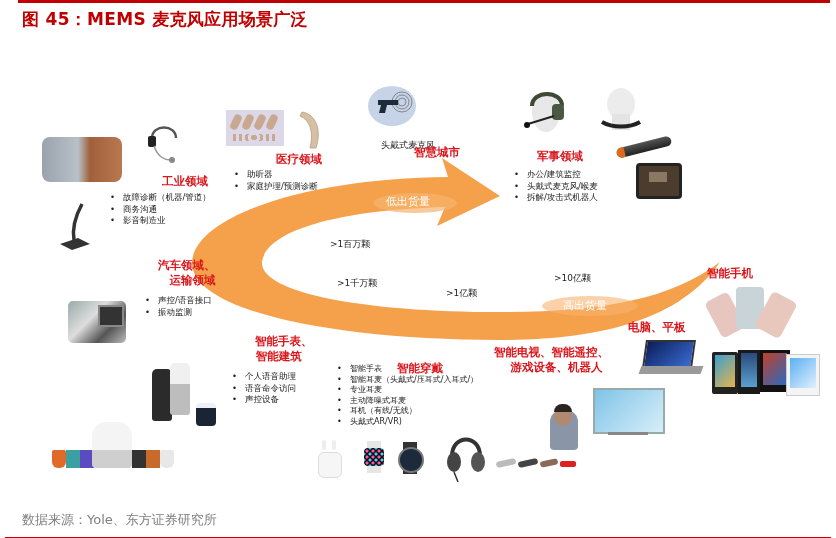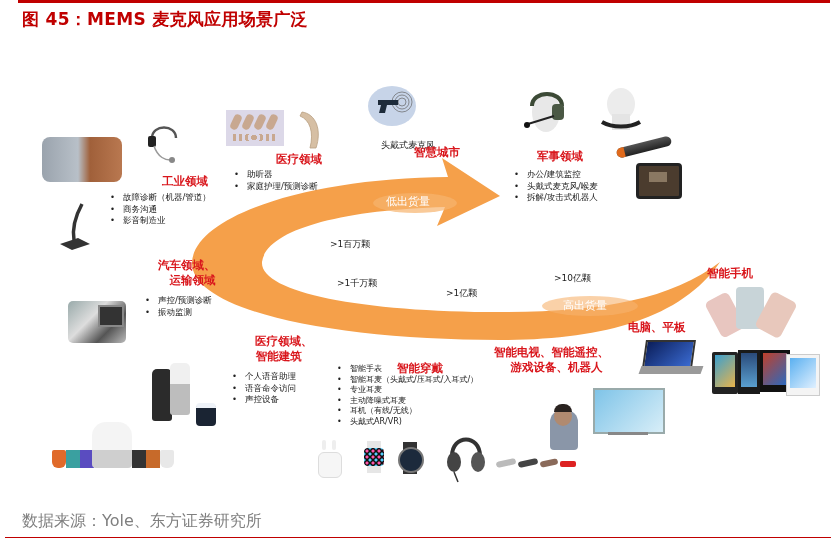--- a/index.html
+++ b/index.html
@@ -1,21 +1,21 @@
 <!DOCTYPE html>
 <html><head>
 <meta charset="utf-8">
 <style>
   html, body { margin:0; padding:0; }
   body { width:836px; height:538px; background:#ffffff; position:relative; overflow:hidden;
          font-family:"DejaVu Sans", "Liberation Sans", sans-serif; }
   .top-rule { position:absolute; left:18px; top:0; width:812px; height:3px; background:#c00000; }
   .title { position:absolute; left:22px; top:8px; font-size:17px; color:#c00000; font-weight:bold; letter-spacing:0.3px; }
   .bottom-rule { position:absolute; left:5px; top:537px; width:826px; height:1px; background:#c00000; }
-  .source { position:absolute; left:22px; top:511px; font-size:16px; color:#7f7f7f;text-align:center; }
+  .source { position:absolute; left:22px; top:511px; font-size:13px; color:#7f7f7f;text-align:center; }
   .abs { position:absolute; }
   .sec-title { position:absolute; color:#d9161c; font-weight:bold; font-size:11.5px; line-height:15px; text-align:center; white-space:nowrap; }
   .bullets { position:absolute; margin:0; padding:0; list-style:none; font-size:8.5px; color:#222; line-height:11.5px; white-space:nowrap; }
   .bullets li::before { content:"•"; display:inline-block; width:13px; }
   .vol { position:absolute; font-size:9px; color:#222; white-space:nowrap; }
   .arrow-label { position:absolute; font-size:11px; color:#ffffff; font-weight:normal; white-space:nowrap; }
   .caption { position:absolute; font-size:9px; color:#222; white-space:nowrap; }
   svg { position:absolute; overflow:visible; }
 </style>
 </head>
@@ -113,29 +113,29 @@
 </div>
 <div class="abs" style="left:636px;top:163px;width:40px;height:30px;background:#4b3c2e;border:3px solid #222;border-radius:4px;">
   <div style="position:absolute;left:10px;top:6px;width:18px;height:10px;background:#8a7862;"></div>
 </div>
 
 <div class="sec-title" style="left:158px;top:258px;text-align:right;">
   <div>汽车领域、</div>
   <div style="padding-left:8px;">运输领域</div>
 </div>
 <ul class="bullets" style="left:145px;top:295px;">
-  <li>声控/预测诊断</li>
+  <li>声控/语音接口</li>
   <li>振动监测</li>
 </ul>
 <div class="abs" style="left:68px;top:301px;width:58px;height:42px;border-radius:5px;background:linear-gradient(135deg,#9aa 0%,#ddd 40%,#555 70%,#bbb 100%);">
   <div style="position:absolute;left:30px;top:4px;width:22px;height:18px;background:#333;border:2px solid #888;"></div>
 </div>
 
 <div class="sec-title" style="left:255px;top:334px;">
-  <div>医疗领域、</div>
+  <div>智能手表、</div>
   <div style="padding-right:10px;">智能建筑</div>
 </div>
 <ul class="bullets" style="left:232px;top:371px;">
   <li>个人语音助理</li>
   <li>语音命令访问</li>
   <li>声控设备</li>
 </ul>
 <div class="abs" style="left:146px;top:363px;width:70px;height:60px;">
   <div style="position:absolute;left:6px;top:6px;width:20px;height:52px;background:#2b2b2b;border-radius:5px 5px 3px 3px;"></div>
   <div style="position:absolute;left:24px;top:0;width:20px;height:52px;background:linear-gradient(180deg,#f0f0f0 0 40%,#bdbdbd 40% 100%);border-radius:5px 5px 3px 3px;"></div>

